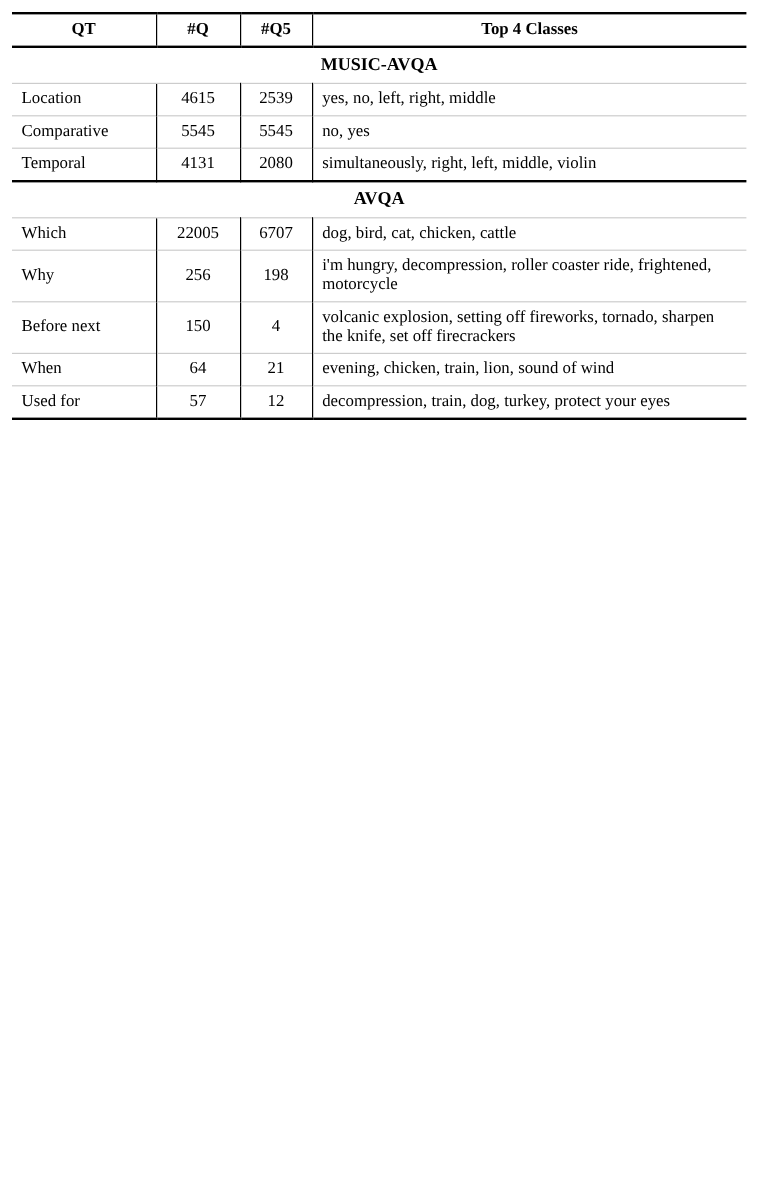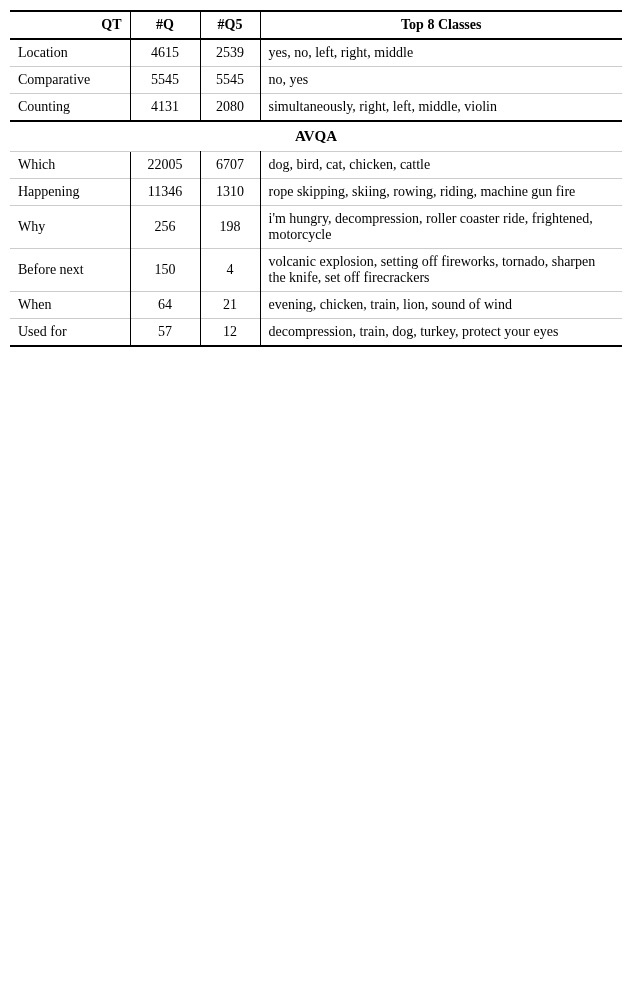--- a/index.html
+++ b/index.html
@@ -28,21 +28,21 @@
     }
     
     .header-row th {
       border-top: 2px solid #000;
       border-bottom: 2px solid #000;
       font-weight: bold;
       text-align: center;
       padding: 5px 8px;
     }
     .header-row th:first-child {
-      text-align: right;
+      text-align: center;
     }
     .header-row th.col-q, .header-row th.col-q5 {
       border-left: 1px solid #000;
       border-right: 1px solid #000;
     }
     
     .section-header td {
       text-align: center;
       font-weight: bold;
       font-size: 15px;
@@ -79,56 +79,53 @@
 </head>
 <body>
 
 <div class="table-wrapper">
   <table>
     <thead>
       <tr class="header-row">
         <th class="col-qt">QT</th>
         <th class="col-q">#Q</th>
         <th class="col-q5">#Q5</th>
-        <th class="col-top5">Top 8 Classes</th>
+        <th class="col-top5">Top 4 Classes</th>
       </tr>
     </thead>
     <tbody id="table-body">
+    <tr class="section-header">
+          <td colspan="4">MUSIC-AVQA</td>
+        </tr>
         <tr class="data-row">
           <td class="col-qt">Location</td>
           <td class="col-q">4615</td>
           <td class="col-q5">2539</td>
           <td class="col-top5">yes, no, left, right, middle</td>
         </tr>
         <tr class="data-row">
           <td class="col-qt">Comparative</td>
           <td class="col-q">5545</td>
           <td class="col-q5">5545</td>
           <td class="col-top5">no, yes</td>
         </tr>
         <tr class="data-row">
-          <td class="col-qt">Counting</td>
+          <td class="col-qt">Temporal</td>
           <td class="col-q">4131</td>
           <td class="col-q5">2080</td>
           <td class="col-top5">simultaneously, right, left, middle, violin</td>
         </tr>
         <tr class="section-header section-divider">
           <td colspan="4">AVQA</td>
         </tr>
         <tr class="data-row">
           <td class="col-qt">Which</td>
           <td class="col-q">22005</td>
           <td class="col-q5">6707</td>
           <td class="col-top5">dog, bird, cat, chicken, cattle</td>
-        </tr>
-        <tr class="data-row">
-          <td class="col-qt">Happening</td>
-          <td class="col-q">11346</td>
-          <td class="col-q5">1310</td>
-          <td class="col-top5">rope skipping, skiing, rowing, riding, machine gun fire</td>
         </tr>
         <tr class="data-row">
           <td class="col-qt">Why</td>
           <td class="col-q">256</td>
           <td class="col-q5">198</td>
           <td class="col-top5">i'm hungry, decompression, roller coaster ride, frightened, motorcycle</td>
         </tr>
         <tr class="data-row">
           <td class="col-qt">Before next</td>
           <td class="col-q">150</td>

